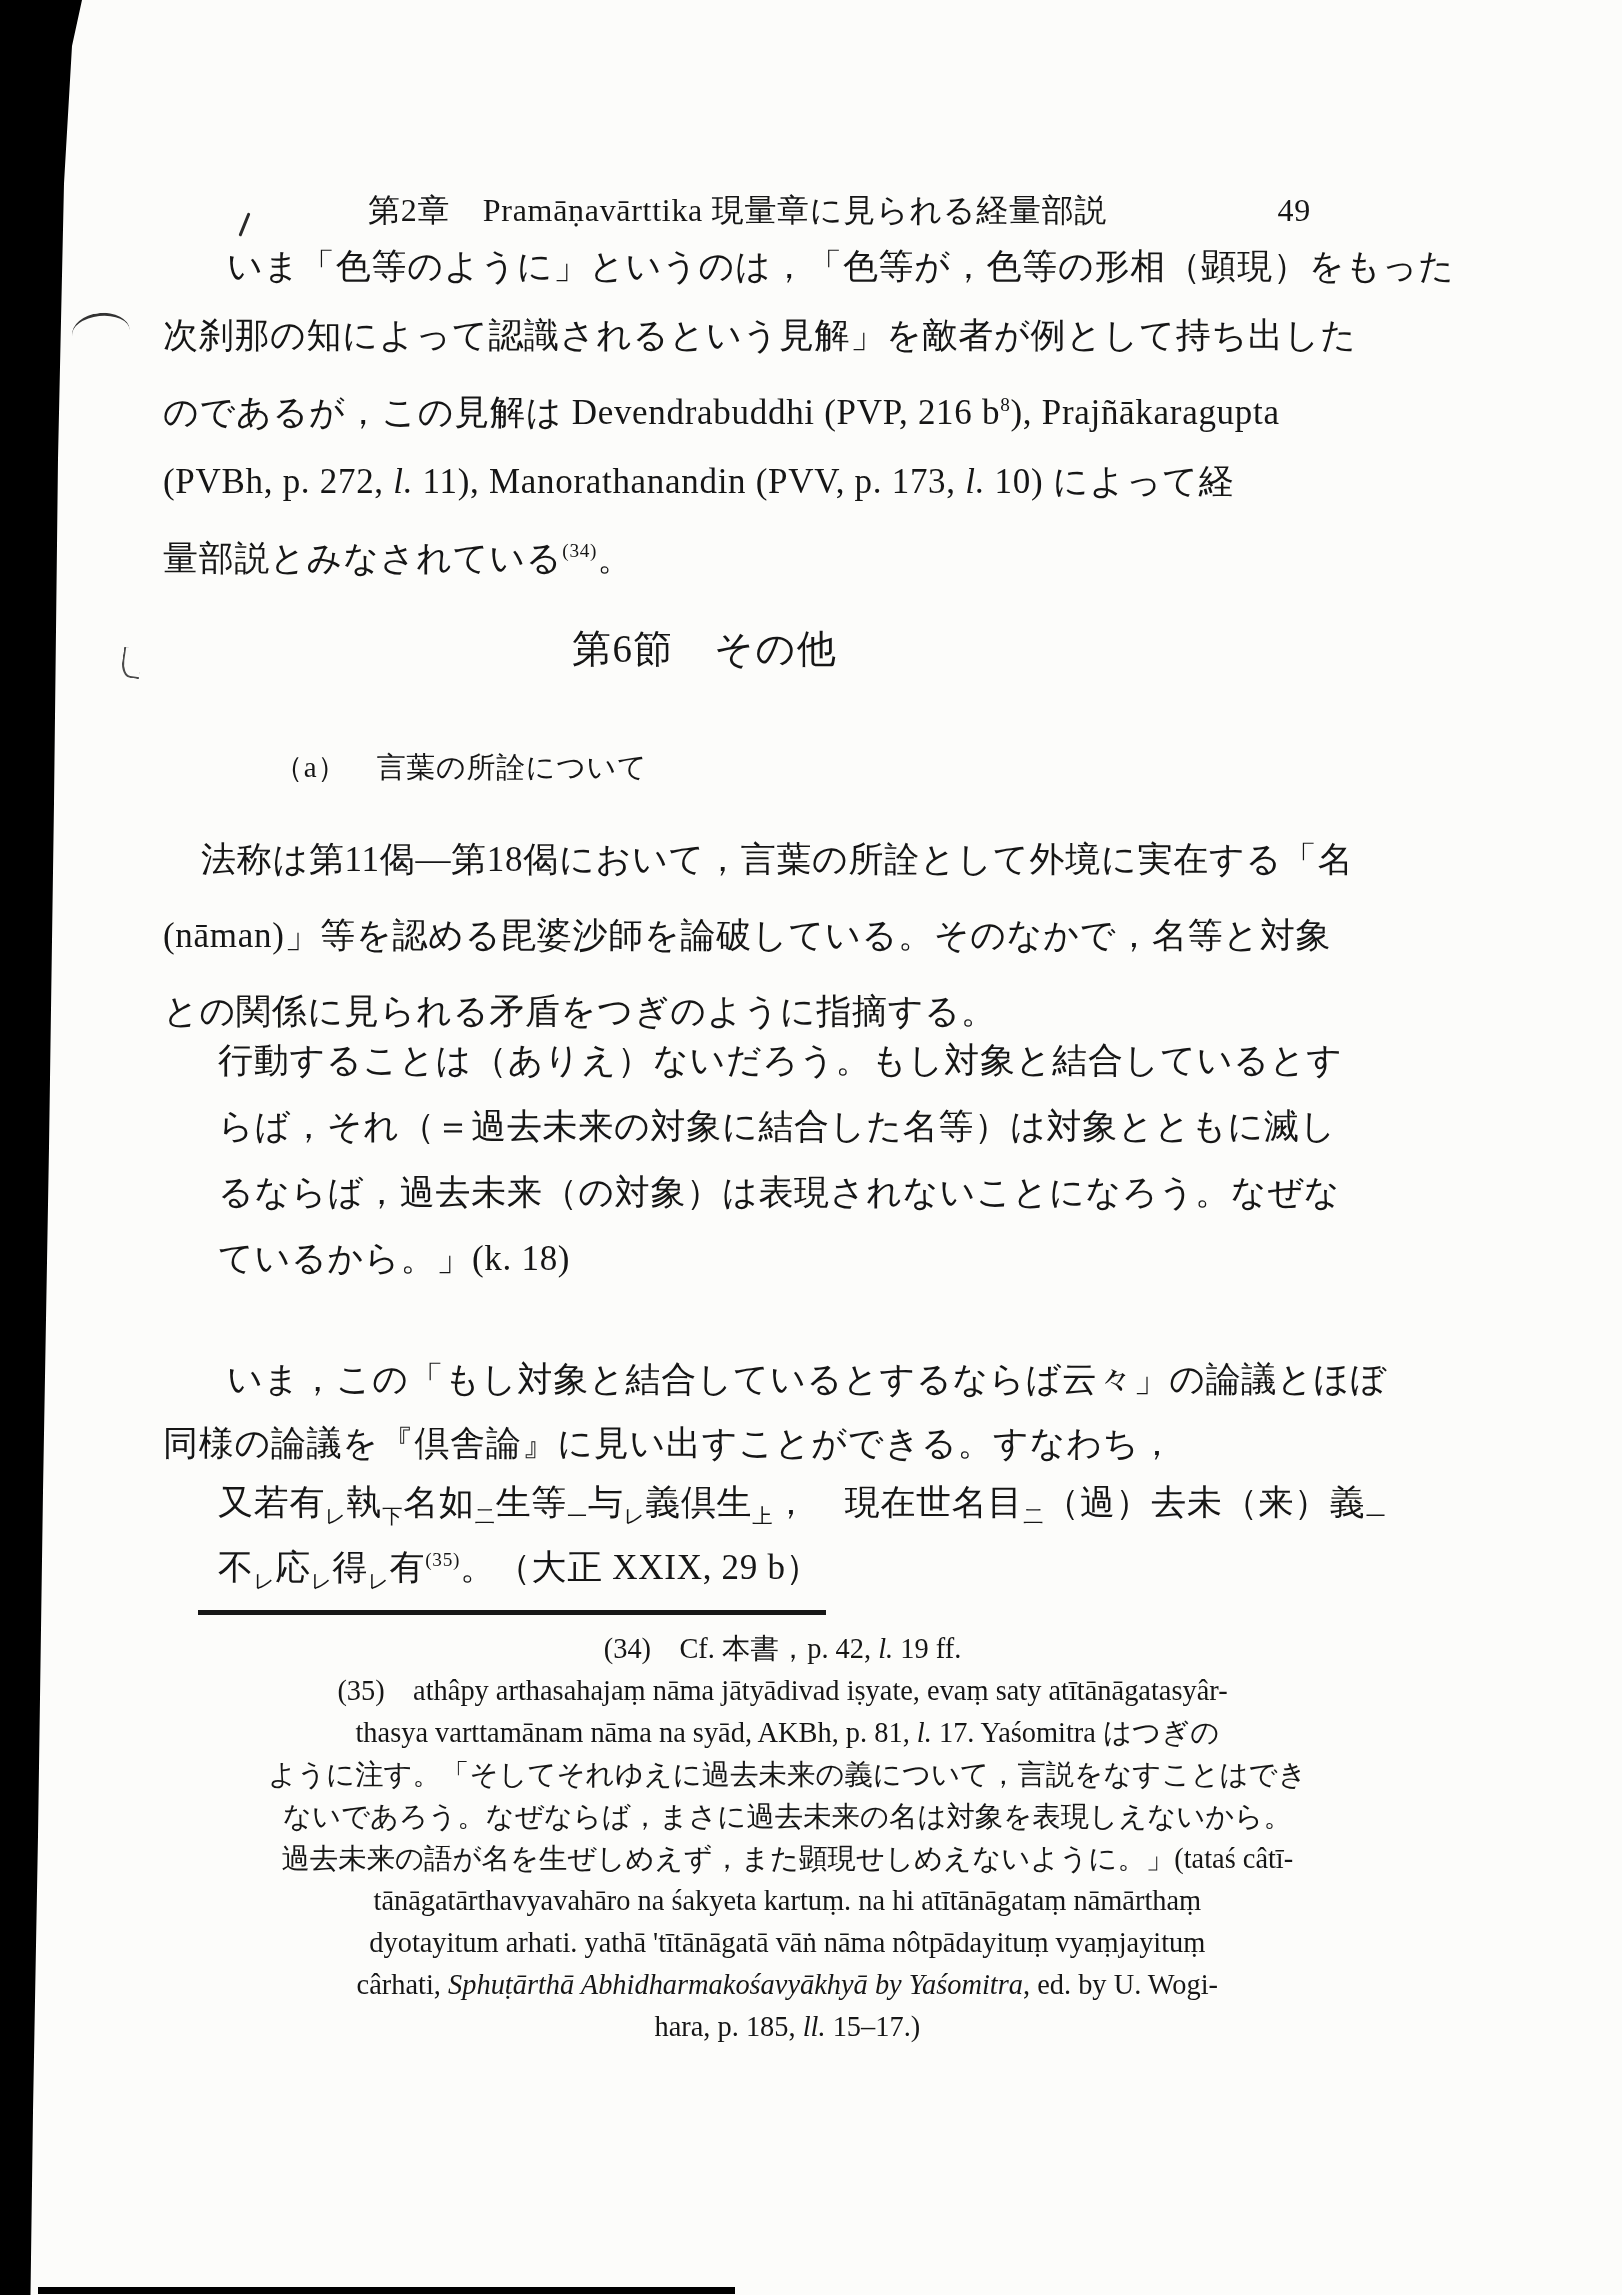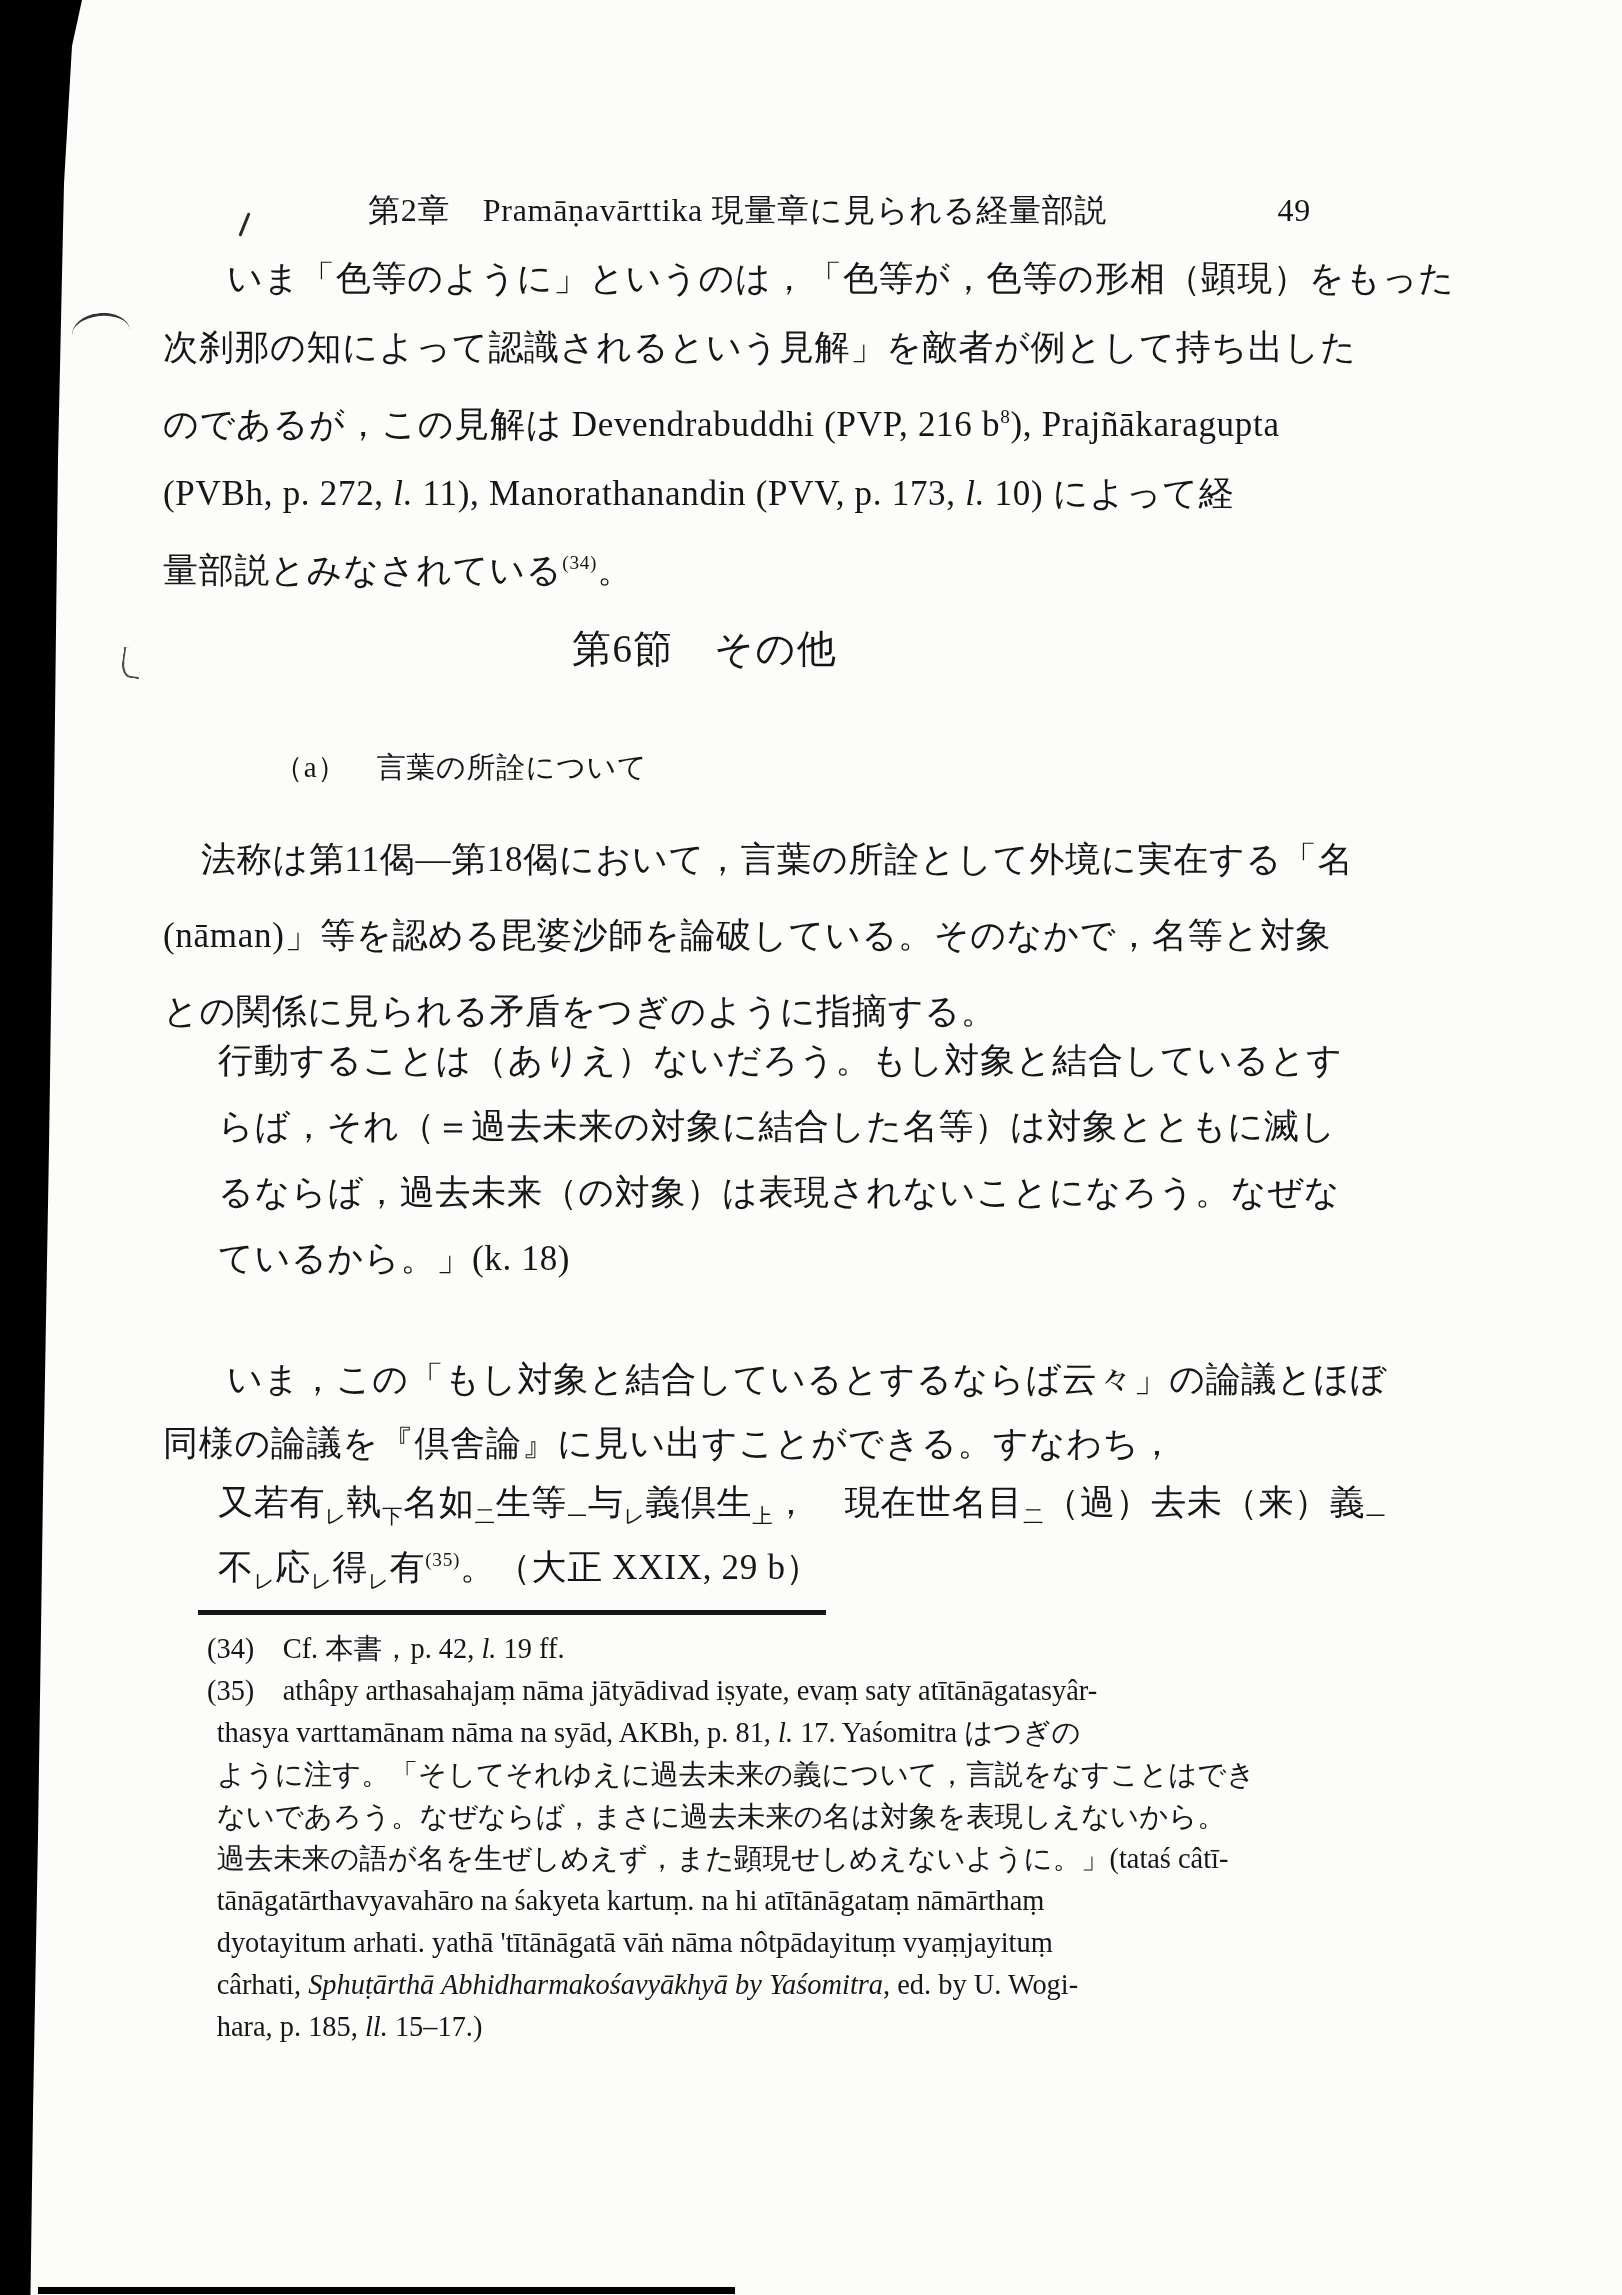--- a/index.html
+++ b/index.html
@@ -26,21 +26,21 @@
     position:absolute; left:163px; top:189px; width:1179px;
     font-size:32px; line-height:42px; display:flex; justify-content:space-between;
     letter-spacing:0.7px; white-space:nowrap;
   }
   .htitle { padding-left:205px;text-align:center; }
   .pagenum { padding-right:31px;margin-left:28px; }
 
   
   .para { position:absolute; left:163px; width:1179px; font-size:35px; letter-spacing:0.7px; }
   .tline { white-space:nowrap; }
-  .p1 { top:244px; line-height:69px; }
+  .p1 { top:232px; line-height:69px; }
   .p1 .tline:first-child { padding-left:64px; }
   .sec-heading {
     position:absolute; left:163px; top:628px; width:1179px;
     font-size:39px; line-height:42px; padding-left:409px; box-sizing:border-box;
     letter-spacing:1.4px;
   }
   .sub-heading {
     position:absolute; left:163px; top:748px; width:1179px;
     font-size:29px; line-height:39px; padding-left:111px; box-sizing:border-box;
     letter-spacing:0.7px;
@@ -50,21 +50,21 @@
   .quote { top:1028px; line-height:66px; }
   .quote .tline { padding-left:55px; }
   .p3 { top:1348px; line-height:64px; }
   .p3 .tline:first-child { padding-left:64px; }
   .kanbun { top:1481px; line-height:44px; }
   .kanbun .tline { padding-left:55px; }
 
   
   .fn-rule { position:absolute; left:198px; top:1610px; width:628px; height:4.9px; background:#171717; }
   .footnotes { position:absolute; left:207px; top:1628px; width:1151px; font-size:28.4px; }
-  .fn .tline { line-height:42px; }
+  .fn .tline { line-height:42px;text-align:center; }
   .fn35 .tline:not(:first-child) { padding-left:9.7px; }
 
   .it { font-style:italic; }
   .k { font-size:58%; vertical-align:-0.45em; }
   .sup { font-size:55%; vertical-align:super; }
 </style>
 </head>
 <body>
 
 <div class="page">

